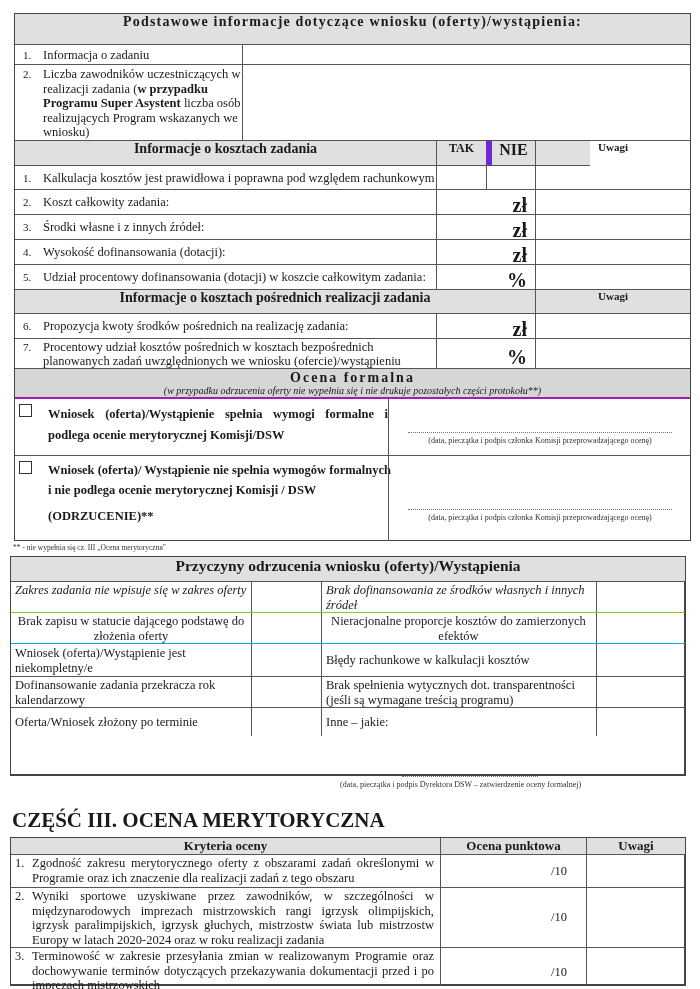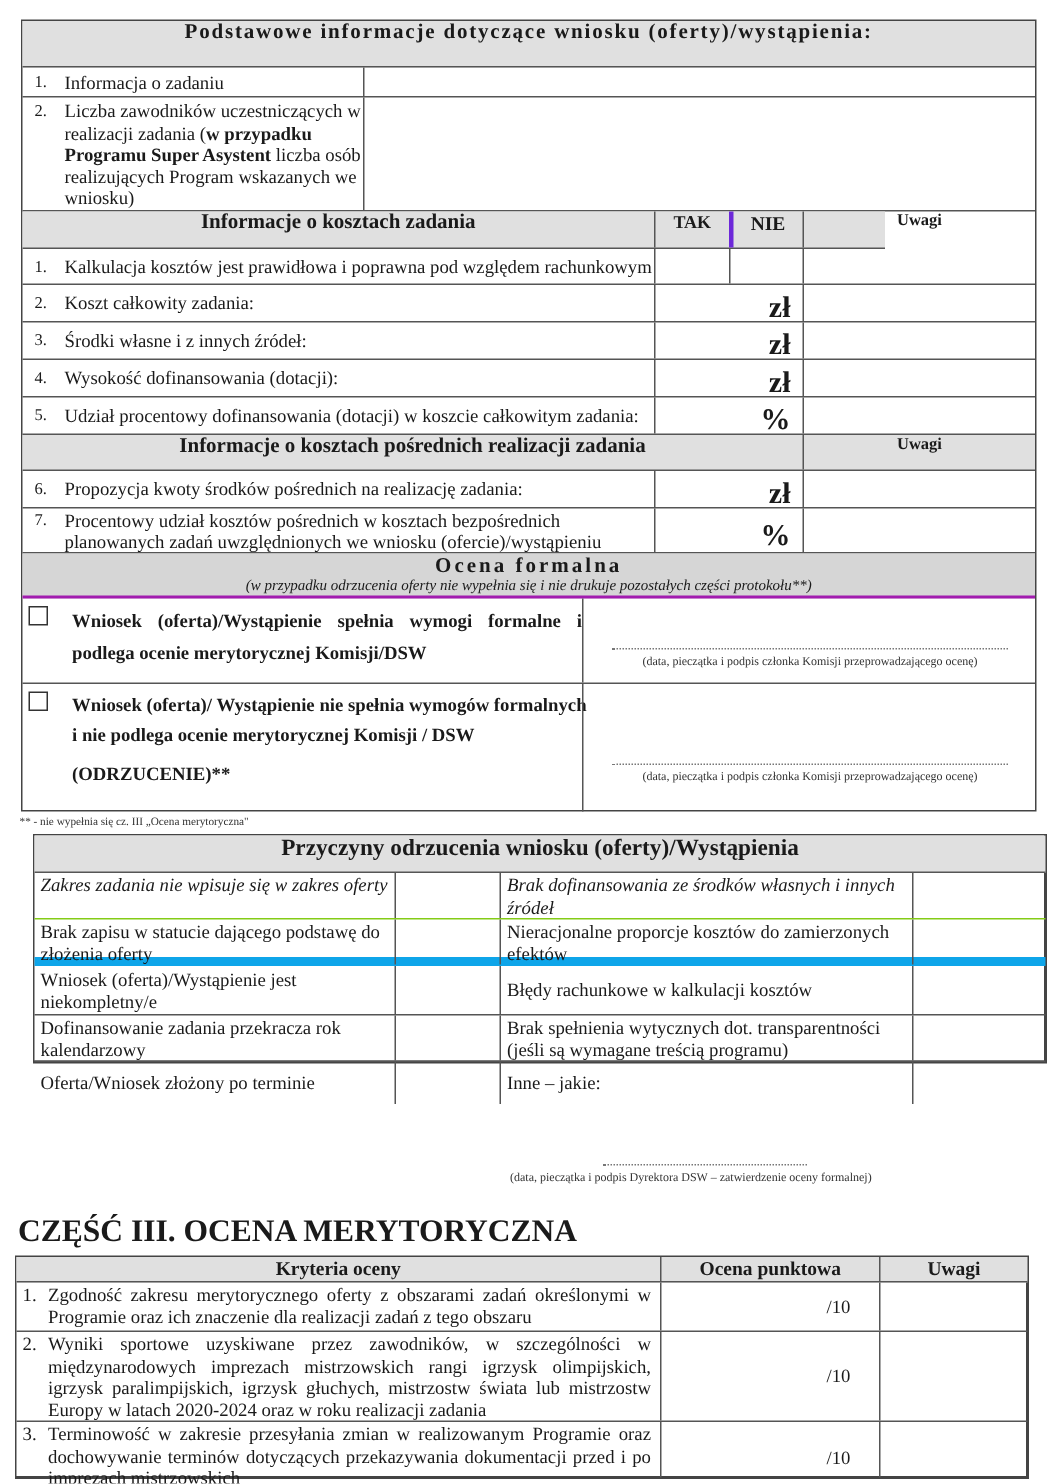--- a/index.html
+++ b/index.html
@@ -37,21 +37,21 @@
   <span class="num t" style="top:2px;">2.</span>
   <div class="lbl t" style="top:2px;width:198px;line-height:14.5px;">
     <span>Liczba zawodników uczestniczących w realizacji  zadania (</span><b>w przypadku Programu Super Asystent</b><span> liczba osób realizujących Program wskazanych we wniosku)</span>
   </div>
   <div class="abs" style="left:227px;top:0;width:448px;height:75px;border-left:1px solid #555;"></div>
 </div>
 
 <div class="abs gray" style="left:15px;top:141px;width:575px;height:25px;border-bottom:1px solid #555;">
   <div class="abs ctr bold" style="left:0;top:0;width:421px;height:24px;font-size:14px;">Informacje o kosztach zadania</div>
   <div class="abs ctr bold" style="left:421px;top:0;width:50px;height:24px;border-left:1px solid #555;font-size:12px;">TAK</div>
-  <div class="abs ctr bold" style="left:471px;top:0;width:49px;height:24px;border-left:3px solid #6d28d9;font-size:13px;">NIE</div>
+  <div class="abs ctr bold" style="left:471px;top:0;width:49px;height:24px;border-left:6px solid #6d28d9;font-size:16px;">NIE</div>
   <div class="abs ctr bold" style="left:520px;top:0;width:155px;height:24px;border-left:1px solid #555;font-size:11px;">Uwagi</div>
 </div>
 
 <div class="abs" style="left:15px;top:166px;width:675px;height:24px;border-bottom:1px solid #555;">
   <span class="num t" style="top:5px;">1.</span>
   <span class="lbl t" style="top:5px;">Kalkulacja kosztów jest prawidłowa i poprawna pod względem  rachunkowym</span>
   <div class="abs" style="left:421px;top:0;width:50px;height:23px;border-left:1px solid #555;"></div>
   <div class="abs" style="left:471px;top:0;width:49px;height:23px;border-left:1px solid #555;"></div>
   <div class="abs" style="left:520px;top:0;width:155px;height:23px;border-left:1px solid #555;"></div>
 </div>
@@ -134,31 +134,31 @@
   <div class="abs bold" style="left:33px;top:4px;width:345px;font-size:12.5px;line-height:20px;">Wniosek (oferta)/ Wystąpienie nie spełnia wymogów formalnych i nie podlega ocenie merytorycznej Komisji / DSW</div>
   <div class="abs bold" style="left:33px;top:53px;font-size:12.5px;">(ODRZUCENIE)**</div>
   <div class="abs" style="left:373px;top:0;width:302px;height:85px;border-left:1px solid #555;">
     <div class="sig-line" style="left:19px;top:53px;width:264px;"></div>
     <div class="sig-txt" style="left:0;top:57px;width:302px;">(data, pieczątka i podpis członka Komisji  przeprowadzającego ocenę)</div>
   </div>
 </div>
 
 <div class="abs" style="left:13px;top:543px;font-size:7.5px;color:#333;">** - nie wypełnia się cz. III „Ocena merytoryczna"</div>
 
-<div class="abs" style="left:22px;top:556px;width:676px;height:153px;border:1px solid #444;border-right-width:2px;border-bottom-width:2px;">
+<div class="abs" style="left:10px;top:556px;width:676px;height:220px;border:1px solid #444;border-right-width:2px;border-bottom-width:2px;">
   <div class="abs gray ctr bold" style="left:0;top:0;width:674px;height:25px;border-bottom:1px solid #555;font-size:15.5px;">Przyczyny odrzucenia wniosku (oferty)/Wystąpienia</div>
 
   <div class="abs" style="left:0;top:25px;width:674px;height:31px;border-bottom:1px solid #84cc16;font-style:italic;">
     <div class="abs t" style="left:4px;top:1px;width:232px;">Zakres zadania nie wpisuje się w zakres oferty</div>
     <div class="abs" style="left:240px;top:0;width:71px;height:30px;border-left:1px solid #555;border-right:1px solid #555;"></div>
     <div class="abs t" style="left:315px;top:1px;width:265px;">Brak dofinansowania ze środków własnych i innych źródeł</div>
     <div class="abs" style="left:585px;top:0;width:89px;height:30px;border-left:1px solid #555;"></div>
   </div>
 
-  <div class="abs" style="left:0;top:56px;width:674px;height:31px;border-bottom:6px solid #0ea5e9;">
+  <div class="abs" style="left:0;top:56px;width:674px;height:31px;border-bottom:1px solid #0ea5e9;text-align:center;">
     <div class="abs t" style="left:4px;top:1px;width:232px;">Brak zapisu w statucie dającego podstawę do złożenia oferty</div>
     <div class="abs" style="left:240px;top:0;width:71px;height:30px;border-left:1px solid #555;border-right:1px solid #555;"></div>
     <div class="abs t" style="left:315px;top:1px;width:265px;">Nieracjonalne proporcje kosztów do zamierzonych efektów</div>
     <div class="abs" style="left:585px;top:0;width:89px;height:30px;border-left:1px solid #555;"></div>
   </div>
 
   <div class="abs" style="left:0;top:87px;width:674px;height:33px;border-bottom:1px solid #555;">
     <div class="abs t" style="left:4px;top:2px;width:225px;">Wniosek (oferta)/Wystąpienie jest niekompletny/e</div>
     <div class="abs" style="left:240px;top:0;width:71px;height:32px;border-left:1px solid #555;border-right:1px solid #555;"></div>
     <div class="abs t" style="left:315px;top:9px;width:265px;">Błędy rachunkowe w kalkulacji kosztów</div>

